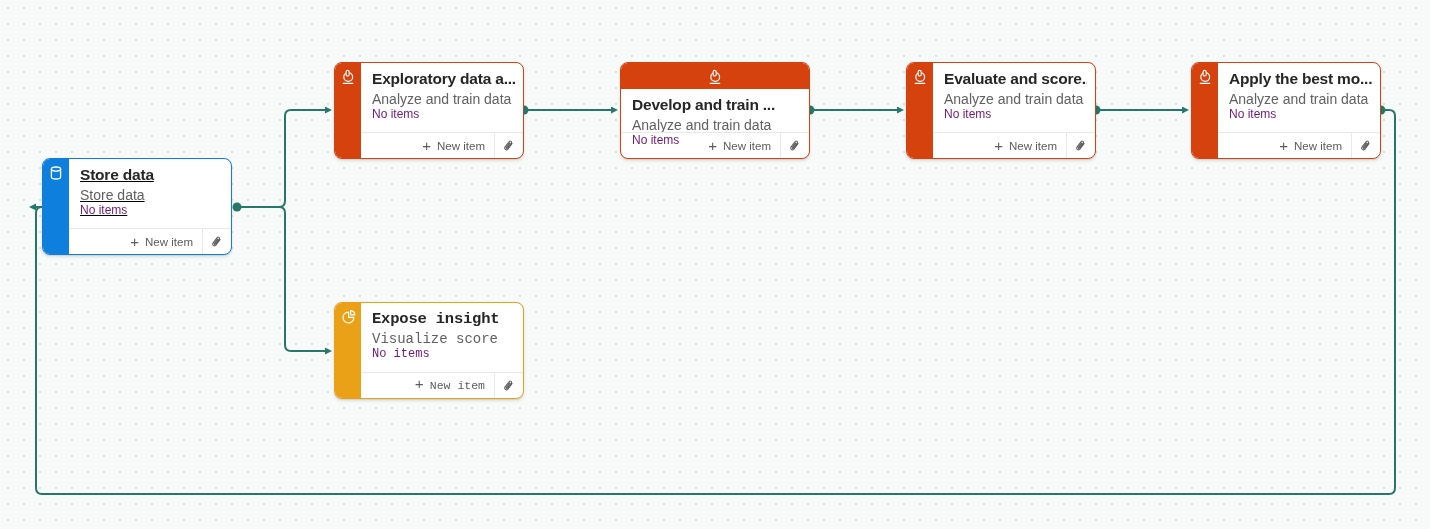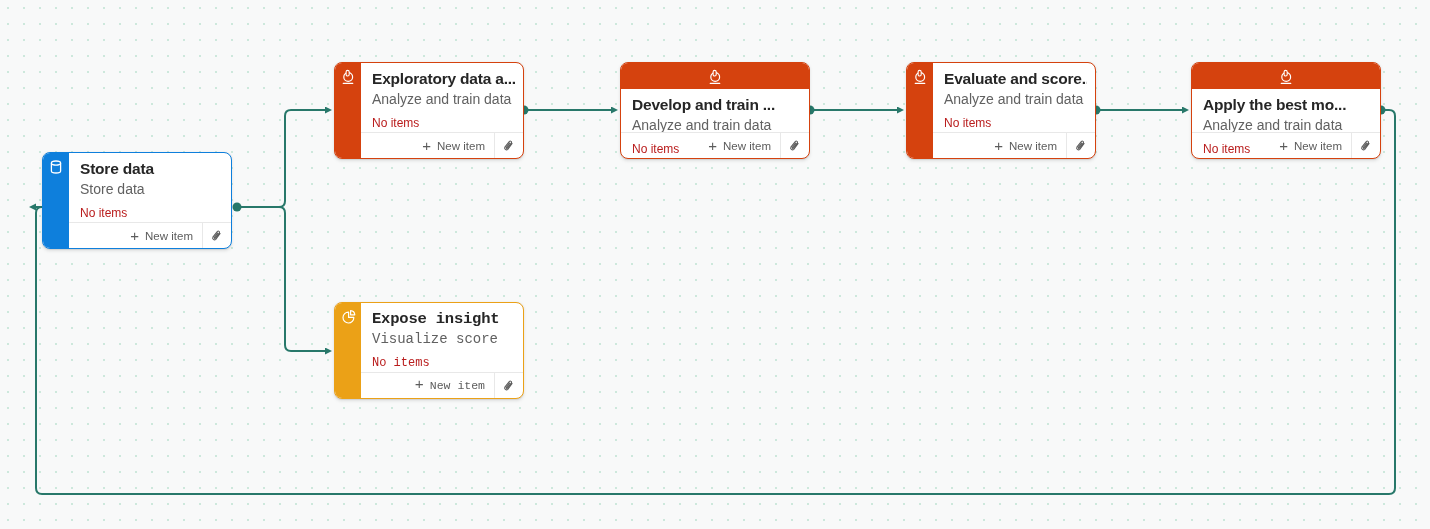--- a/index.html
+++ b/index.html
@@ -24,21 +24,21 @@
     border:1.4px solid #ccc;border-radius:8px;display:flex;overflow:hidden;
     box-shadow:0 1.6px 3.6px rgba(0,0,0,.10), 0 0.3px 0.9px rgba(0,0,0,.08);
     cursor:pointer;
   }
   .stripe{flex:0 0 26px;display:flex;justify-content:center;align-items:flex-start;padding-top:6px;background:var(--na);}
   .nicon{width:16px;height:16px;display:block;color:#fff;}
   .nicon svg{width:16px;height:16px;display:block;}
   .nbody{flex:1;position:relative;padding:7px 8px 0 11px;min-width:0;}
   .ntitle{font-size:15.5px;font-weight:700;color:#262626;white-space:nowrap;overflow:hidden;letter-spacing:-0.2px;}
   .nsub{font-size:14px;color:#616161;margin-top:3px;white-space:nowrap;overflow:hidden;}
-  .nitems{font-size:12px;color:#b91c1c;margin-top:9px;}
+  .nitems{font-size:12px;color:#701a75;}
   .nfooter{
     position:absolute;left:0;right:0;bottom:0;height:26px;
     border-top:1px solid #E8E8E8;display:flex;align-items:center;justify-content:flex-end;
   }
   .newitem{
     display:flex;align-items:center;gap:6px;height:100%;padding:0 9px 0 8px;
     background:none;border:none;font-family:inherit;font-size:11.5px;color:#5c5c5c;cursor:pointer;
   }
   .plus{font-size:15px;line-height:1;font-weight:400;color:#5c5c5c;}
   .clipbtn{
@@ -76,21 +76,21 @@
     <g>
       <path class="wire" marker-end="url(#arrow)" d="M1381 110 H1389 Q1395 110 1395 116 V488 Q1395 494 1389 494 H42 Q36 494 36 488 V213 Q36 207 42 207 H35"></path>
     </g>
     <circle class="dot" cx="237" cy="207" r="4.5" fill="#28786A"></circle>
     <circle class="dot" cx="524" cy="110" r="4.5" fill="#28786A"></circle>
     <circle class="dot" cx="810" cy="110" r="4.5" fill="#28786A"></circle>
     <circle class="dot" cx="1096" cy="110" r="4.5" fill="#28786A"></circle>
     <circle class="dot" cx="1381" cy="110" r="4.5" fill="#28786A"></circle>
   </svg>
 
-  <div class="node" style="left: 42px; top: 152px; border-color: rgb(14, 127, 220); --na: #0E7FDC;">
+  <div class="node" style="left: 42px; top: 158px; border-color: rgb(14, 127, 220); text-decoration: underline; --na: #0E7FDC;">
     <div class="stripe">
       <span class="nicon">
         <svg viewBox="0 0 16 16" fill="none" stroke="#fff" stroke-width="1.3">
           <ellipse cx="8" cy="4.1" rx="4.6" ry="2.1"></ellipse>
           <path d="M3.4 4.1 v7.8 a4.6 2.1 0 0 0 9.2 0 v-7.8"></path>
         </svg>
       </span>
     </div>
     <div class="nbody">
       <div class="ntitle">Store data</div>
@@ -195,21 +195,21 @@
           <span>
             <svg viewBox="0 0 16 16" fill="none" stroke="#5c5c5c" stroke-width="1.2" stroke-linecap="round" width="14" height="14">
               <path d="M11.6 5.2 L6.6 11.8 a2.1 2.1 0 0 1 -3.3 -2.5 L8.5 2.8 a1.4 1.4 0 0 1 2.2 1.7 L6 10.5 a0.7 0.7 0 0 1 -1.1 -0.8 l3.8 -5"></path>
             </svg>
           </span>
         </button>
       </div>
     </div>
   </div>
 
-  <div class="node" style="left: 1191px; top: 62px; border-color: rgb(213, 66, 14); flex-direction: column; --na: #D5420E;">
+  <div class="node" style="left: 1191px; top: 62px; border-color: rgb(213, 66, 14); --na: #D5420E;">
     <div class="stripe">
       <span class="nicon">
         <svg viewBox="0 0 16 16">
           <circle cx="8.2" cy="8" r="4.4" fill="none" stroke="#fff" stroke-width="1.2"></circle>
           <rect x="6.1" y="1.4" width="3.1" height="5.6" rx="1.5" fill="var(--na)" stroke="#fff" stroke-width="1.1"></rect>
           <path d="M3.2 14.3 h9.6" stroke="#fff" stroke-width="1.2" stroke-linecap="round"></path>
         </svg>
       </span>
     </div>
     <div class="nbody">

